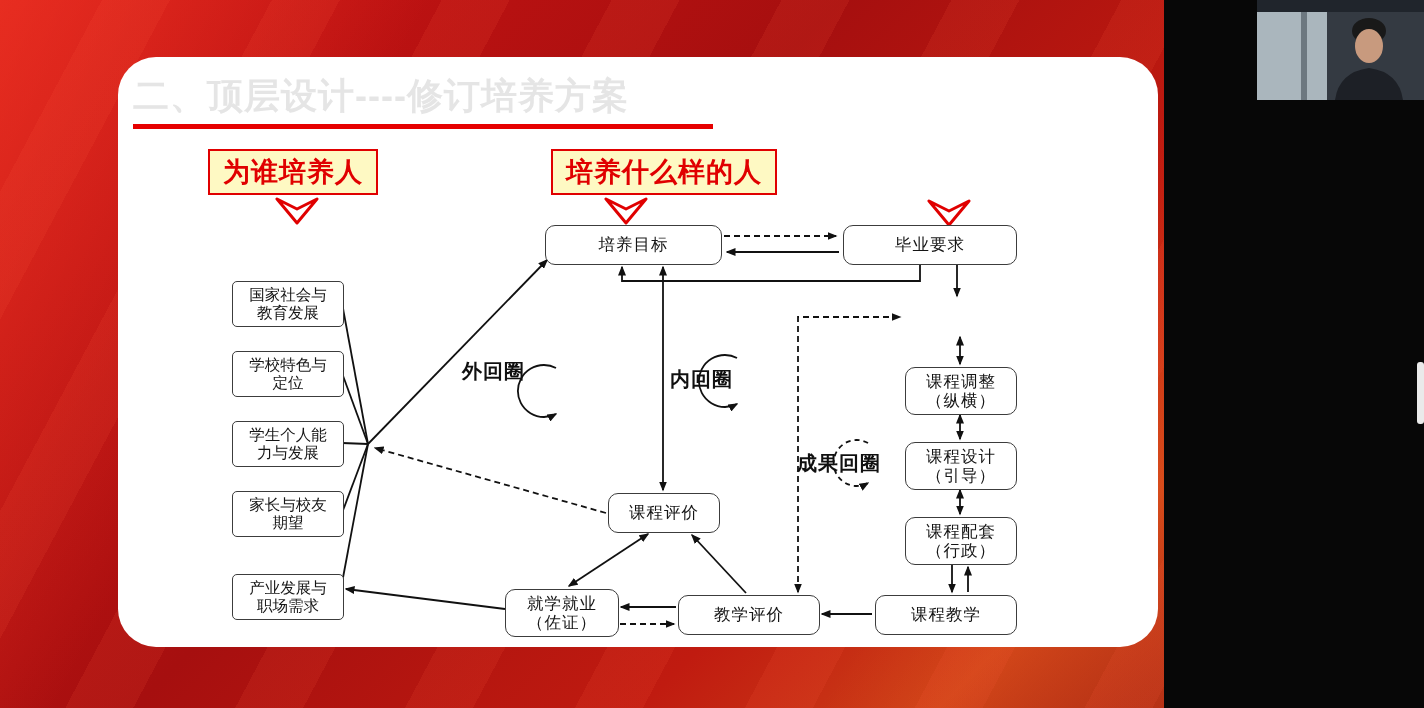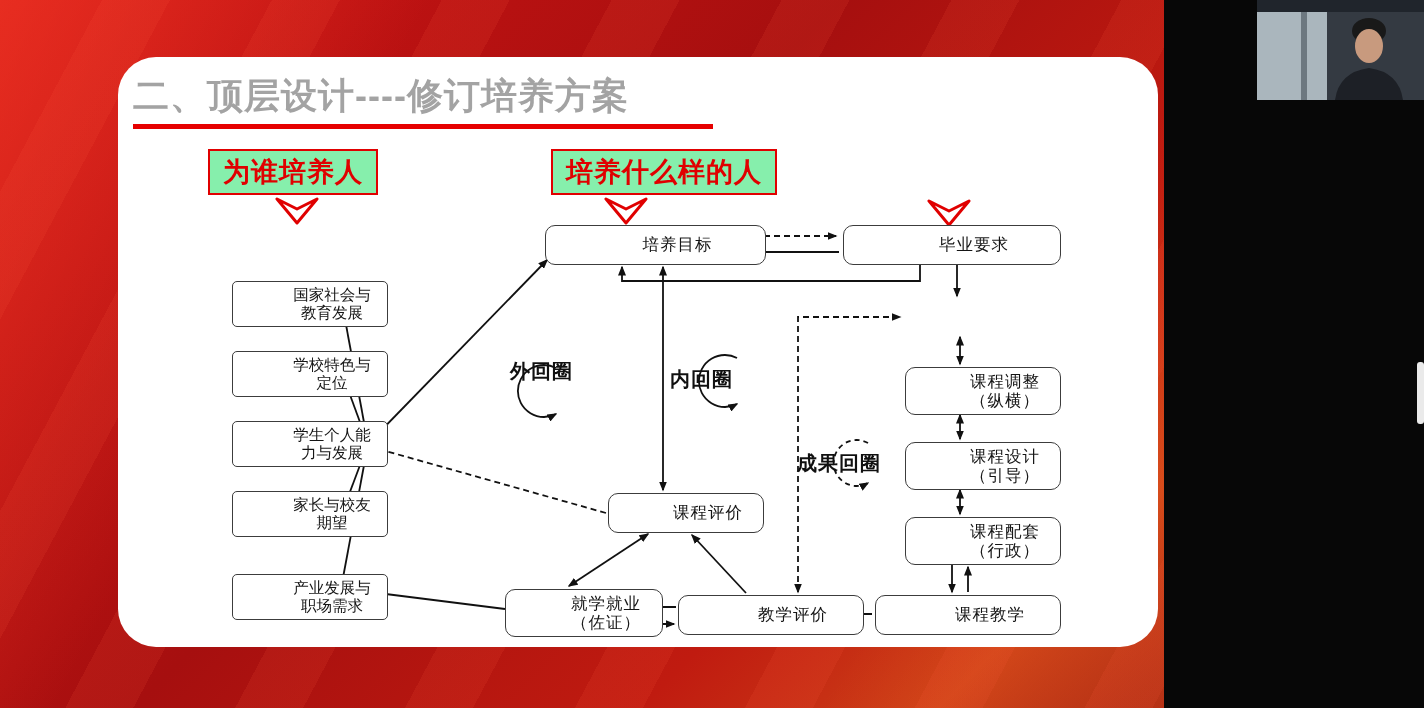--- a/index.html
+++ b/index.html
@@ -10,52 +10,52 @@
   .slide-bg{position:absolute;left:0;top:0;width:1164px;height:708px;
     background:
       linear-gradient(118deg, rgba(255,70,45,.5) 0%, rgba(255,70,45,0) 28%),
       linear-gradient(300deg, rgba(255,120,40,.35) 0%, rgba(255,120,40,0) 22%),
       linear-gradient(135deg,#d01414 0%,#a60f0f 45%,#c01b10 72%,#cc3f17 88%,#8f0c0c 100%);}
   .slide-bg::before{content:"";position:absolute;inset:0;
     background:repeating-linear-gradient(118deg, rgba(255,255,255,0) 0 90px, rgba(255,90,60,.12) 90px 150px);}
 
   .card{position:absolute;left:118px;top:57px;width:1040px;height:590px;background:#fff;border-radius:38px;z-index:1;}
 
-  .title{position:absolute;left:133px;top:72px;margin:0;font-size:36px;font-weight:800;color:#a3a3a3;letter-spacing:1px;z-index:3;}
+  .title{position:absolute;left:133px;top:72px;margin:0;font-size:36px;font-weight:800;color:#e5e5e5;letter-spacing:1px;z-index:3;}
   .title-bar{position:absolute;left:133px;top:124px;width:580px;height:5px;background:#e60000;z-index:3;}
 
   .q{position:absolute;border:2.5px solid #e00000;color:#e00000;font-weight:800;font-size:27px;
-     padding:3px 13px;background:#86efac;z-index:3;letter-spacing:1px;white-space:nowrap;}
+     padding:3px 13px;background:#fef9c3;z-index:3;letter-spacing:1px;white-space:nowrap;}
   .q1{left:208px;top:149px;} .q2{left:503px;top:149px;margin-left:48px;} .q3{left:862px;top:152px;}
   .qarrow{position:absolute;z-index:3;}
   .qa1{left:274px;top:197px;} .qa2{left:603px;top:197px;} .qa3{left:926px;top:199px;}
 
   .node{position:absolute;z-index:3;display:flex;align-items:center;justify-content:center;text-align:center;
         background:#fff;border:1.6px solid #3c3c3c;border-radius:10px;font-size:16.5px;color:#151515;
-        white-space:pre-line;line-height:1.18;letter-spacing:1px;padding-left:44px;}
+        white-space:pre-line;line-height:1.18;letter-spacing:1px;}
   .p-tobj{left:545px;top:225px;width:175px;height:38px;}
   .p-greq{left:843px;top:225px;width:172px;height:38px;}
   .p-abil{left:905px;top:299px;width:110px;height:36px;}
   .p-cadj{left:905px;top:367px;width:110px;height:46px;}
   .p-cdes{left:905px;top:442px;width:110px;height:46px;}
   .p-csup{left:905px;top:517px;width:110px;height:46px;}
   .p-ctea{left:875px;top:595px;width:140px;height:38px;text-align:center;}
   .p-teval{left:678px;top:595px;width:140px;height:38px;}
   .p-semp{left:505px;top:589px;width:112px;height:46px;}
   .p-ceval{left:608px;top:493px;width:110px;height:38px;}
 
   .sk{font-size:15.5px;letter-spacing:0;border-radius:5px;}
   .p-sk1{left:232px;top:281px;width:110px;height:44px;}
   .p-sk2{left:232px;top:351px;width:110px;height:44px;}
   .p-sk3{left:232px;top:421px;width:110px;height:44px;}
   .p-sk4{left:232px;top:491px;width:110px;height:44px;}
   .p-sk5{left:232px;top:574px;width:110px;height:44px;}
 
   .loop-label{position:absolute;z-index:4;font-weight:700;font-size:20px;color:#101010;letter-spacing:1px;}
-  .p-louter{left:462px;top:358px;margin-left:48px;} .p-linner{left:670px;top:366px;} .p-loutcome{left:797px;top:450px;}
+  .p-louter{left:462px;top:358px;} .p-linner{left:670px;top:366px;} .p-loutcome{left:797px;top:450px;}
 
   .connectors{position:absolute;left:0;top:0;z-index:2;}
 
   .webcam{position:absolute;left:1257px;top:0;width:167px;height:100px;z-index:5;background:#1b1e24;}
   .sliver{position:absolute;left:1417px;top:362px;width:7px;height:62px;background:#eaeaea;border-radius:3px;z-index:5;}
 </style>
 </head>
 <body>
 
 <div class="stage">

